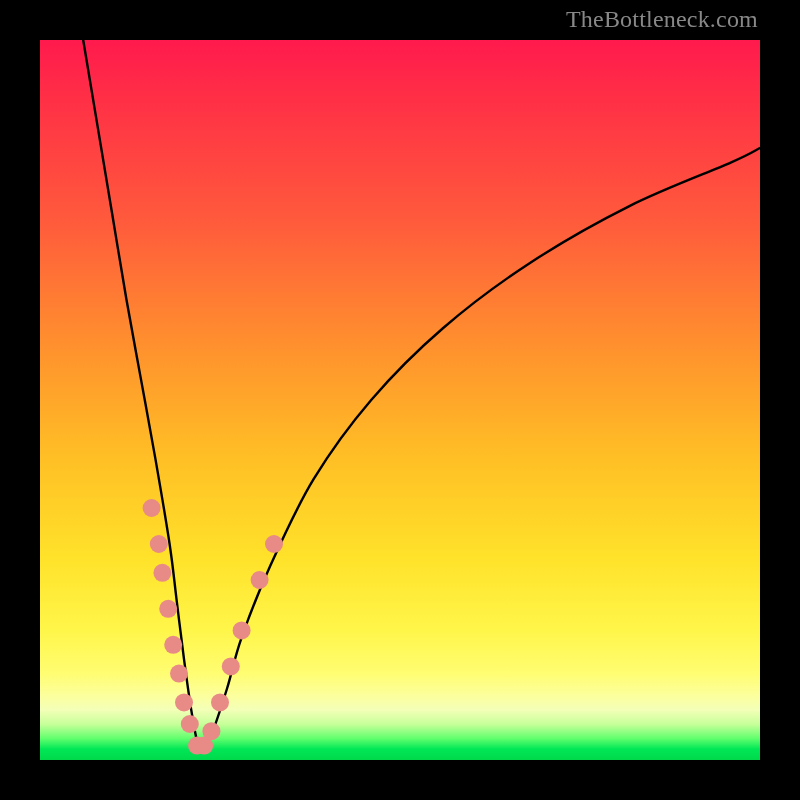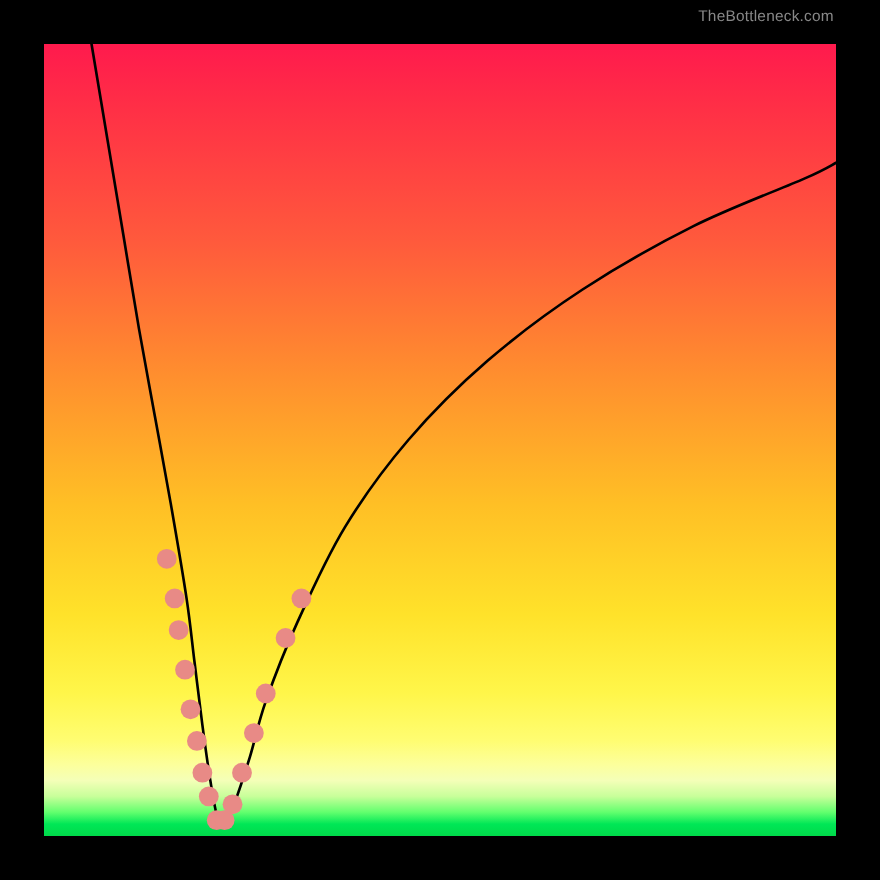--- a/index.html
+++ b/index.html
@@ -40,24 +40,25 @@
       #62ff6e 97%,
       #00e756 98.5%,
       #00d94a 100%
     );
   }
   .watermark {
     position: absolute;
     top: 6px;
     right: 42px;
     color: #888888;
-    font-size: 14px;
+    font-size: 24px;
     font-weight: 500;
     letter-spacing: 0.2px;
     user-select: none;
+    font-family: Liberation Serif, serif;
   }
   svg.curve {
     position: absolute;
     left: 0;
     top: 0;
     width: 720px;
     height: 720px;
     overflow: visible;
   }
   .markers circle {

